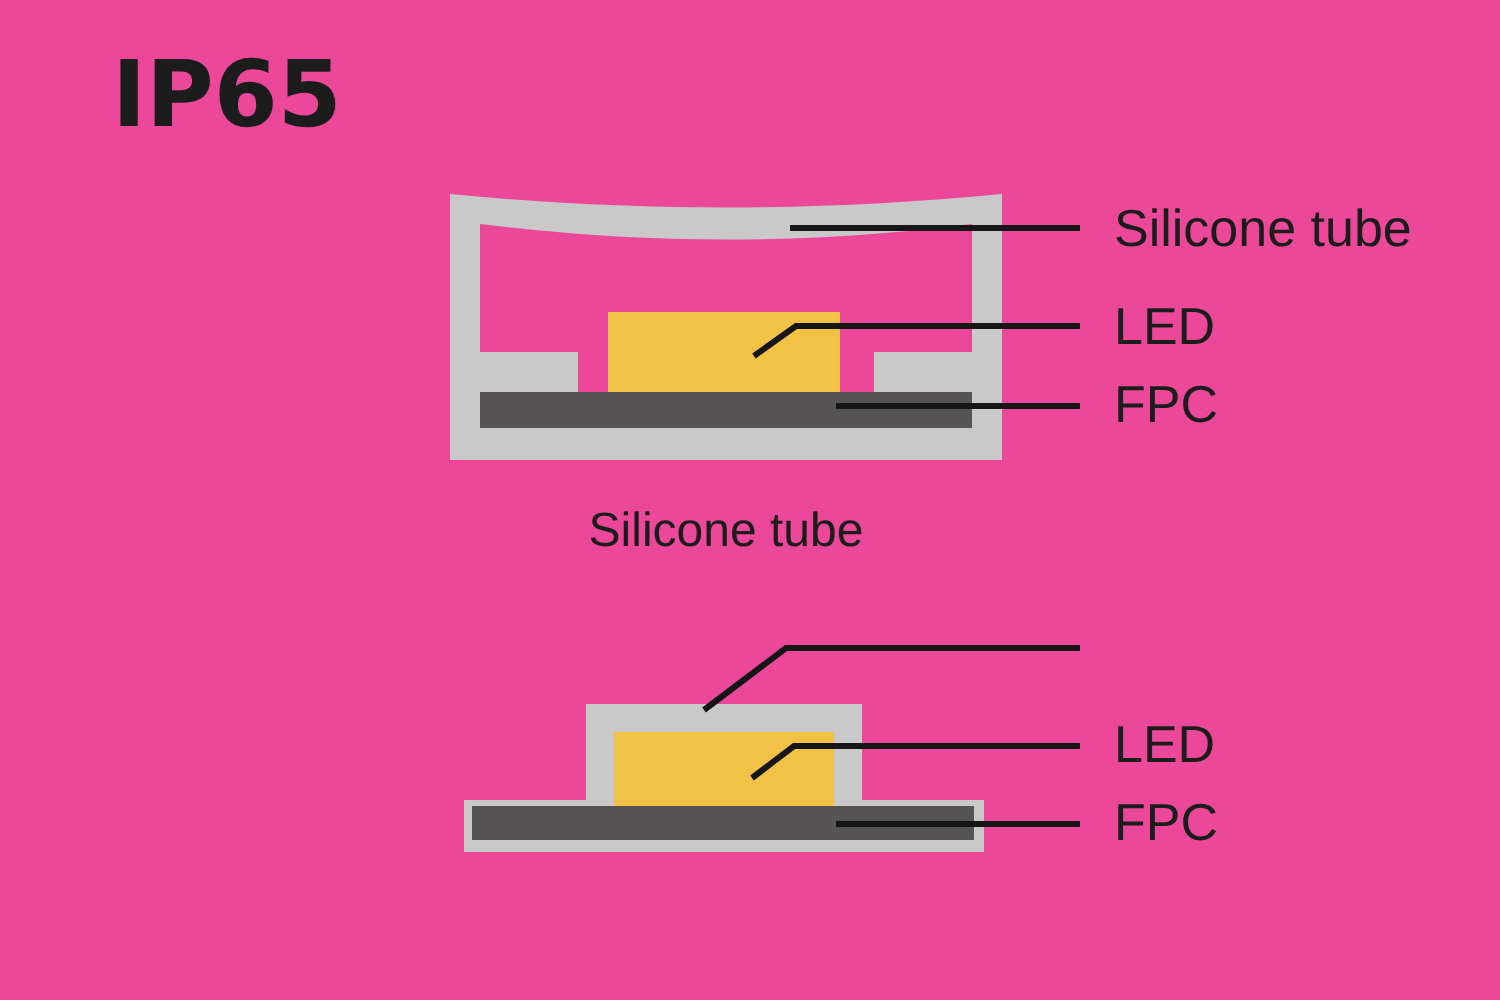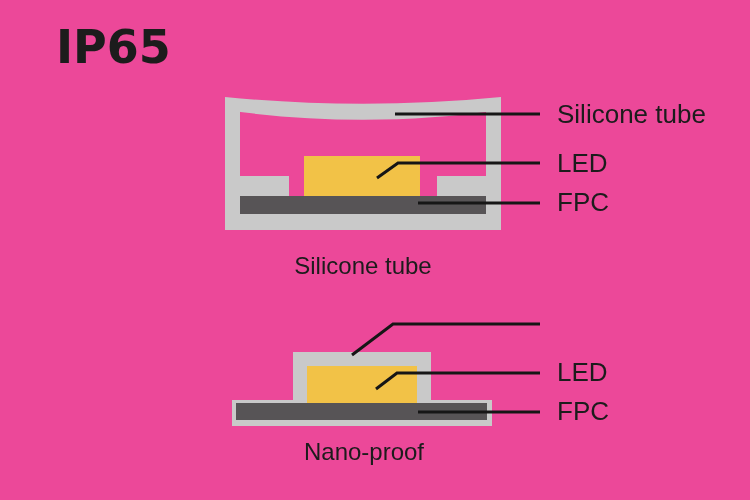--- a/index.html
+++ b/index.html
@@ -107,15 +107,14 @@
     </g>
   </svg>
 
   <div class="part-label lbl-silicone">Silicone tube</div>
   <div class="part-label lbl-led-1">LED</div>
   <div class="part-label lbl-fpc-1">FPC</div>
   <div class="caption caption-silicone">Silicone tube</div>
 
   <div class="part-label lbl-led-2">LED</div>
   <div class="part-label lbl-fpc-2">FPC</div>
-  <div class="caption caption-nano">Nano-proof</div>
 
 </div>
 
 </body></html>

